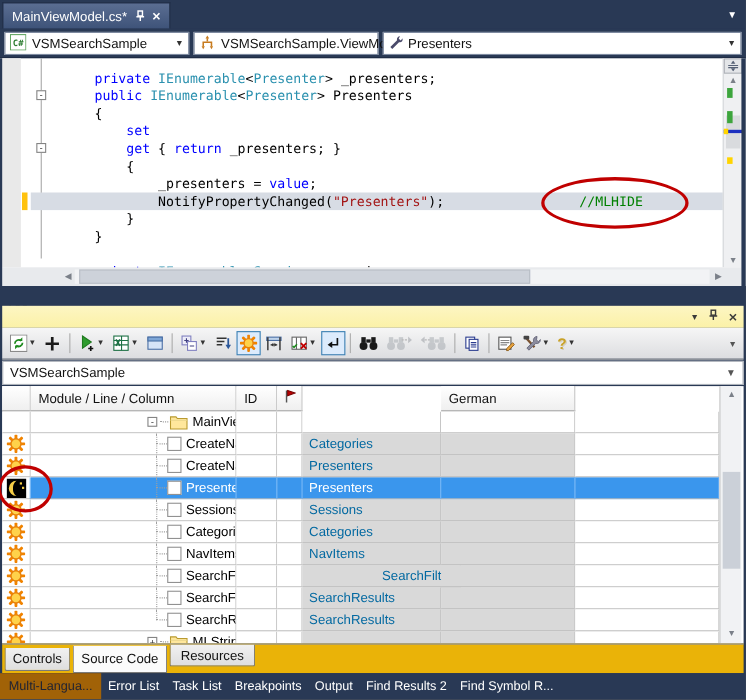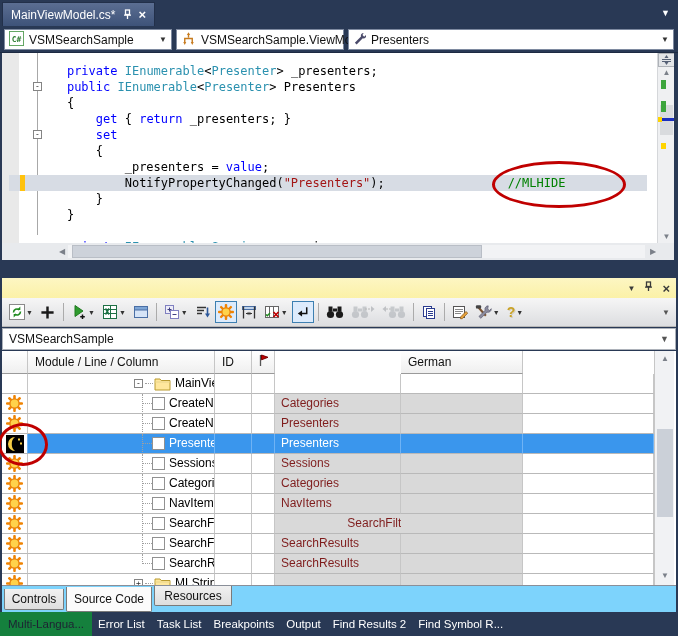--- a/index.html
+++ b/index.html
@@ -27,21 +27,21 @@
   #navc1{left:4px;width:168px;} #navc2{left:176px;width:168px;} #navc3{left:348px;width:326px;}
 
   
   .editor{position:absolute;left:0;top:53px;width:678px;height:207px;background:#fff;}
   .edge-l{position:absolute;left:0;top:0;width:2px;height:207px;background:var(--chrome_blue);}
   .edge-r{position:absolute;right:0;top:0;width:4px;height:207px;background:var(--chrome_blue);}
   .bp-margin{position:absolute;left:2px;top:0;width:17px;height:190px;background:#E9E9E9;}
   .change-bar{position:absolute;left:20px;top:122px;width:5px;height:16px;background:var(--changed_line_yellow);}
   .fold-line{position:absolute;left:37px;top:0;width:1px;height:182px;background:#A8A8A8;}
   .fold-box{position:absolute;left:33px;width:9px;height:9px;background:#fff;border:1px solid #848484;font:8px/7px "DejaVu Sans Mono",monospace;text-align:center;color:#333;}
-  .code{position:absolute;left:9px;top:-6px;width:638px;font:12px/16px "DejaVu Sans Mono",monospace;color:#000;}
+  .code{position:absolute;left:28px;top:-6px;width:638px;font:12px/16px "DejaVu Sans Mono",monospace;color:#000;}
   .code .ln{height:16px;white-space:pre;padding-left:29px;}
   .code .ln.hl{background:var(--highlight_line);}
   .tk-k{color:var(--code_keyword);} .tk-t{color:var(--code_type);} .tk-s{color:var(--code_string);} .tk-c{color:var(--code_comment);} .tk-p{color:#000;}
   .annot{position:absolute;border:3px solid var(--annotation_red);border-radius:50%;pointer-events:none;}
   #annot-code{left:492px;top:108px;width:134px;height:47px;}
 
   
   .ed-vscroll{position:absolute;left:657px;top:0;width:17px;height:190px;background:#EFF0F2;border-left:1px solid #D5D7DA;}
   .grip{position:absolute;left:0;top:0;width:17px;height:14px;background:#E3E5E8;border:1px solid #AEB2B8;text-align:center;}
   .sb-arrow{position:absolute;left:0;width:17px;height:12px;color:#7B8089;font-size:8px;text-align:center;line-height:12px;}
@@ -82,48 +82,48 @@
 
   .proj-combo{position:absolute;left:0;top:50px;width:674px;height:22px;background:#fff;border:1px solid #ADB2BA;display:flex;align-items:center;padding:0 6px;color:#111;}
   .proj-combo .caret{margin-left:auto;color:#555;font-size:9px;}
 
   
   .gridwrap{position:absolute;left:0;top:73px;width:674px;height:234px;background:#fff;}
   .ghead{position:absolute;left:0;top:0;height:23px;background:linear-gradient(#FFFFFF,#EFEFEF);border-bottom:1px solid #9A9A9A;border-right:1px solid #C6C6C6;display:flex;align-items:center;padding:0 7px;color:#111;}
   .gbody{position:absolute;left:0;top:23px;width:652px;height:211px;overflow:hidden;}
   .grow{position:absolute;left:0;width:652px;height:20px;}
   .gcell{position:absolute;top:0;height:20px;border-right:1px solid #C6C6C6;border-bottom:1px solid #B9B9B9;background:#fff;line-height:19px;padding:0 6px;white-space:nowrap;overflow:hidden;}
-  .gcell.gray{background:var(--cell_gray);color:#7f1d1d;}
+  .gcell.gray{background:var(--cell_gray);color:#0369a1;}
   .grow.sel .gcell{background:var(--selection_blue);color:#fff;border-right-color:#6FB3F5;}
   .grow.sel .gcell.gut{background:#fff;}
   .vdots{position:absolute;left:114px;top:0;width:1px;height:20px;border-left:1px dotted #9F9F9F;}
   .vdots.half{height:10px;}
   .hdots{position:absolute;left:114px;top:9px;width:10px;height:1px;border-top:1px dotted #9F9F9F;}
   .hdots.fold{left:117px;width:8px;}
   .cbx{position:absolute;left:124px;top:3px;width:13px;height:13px;background:#fff;border:1px solid #919191;}
   .rowlbl{position:absolute;left:141px;top:0;line-height:19px;color:#000;white-space:nowrap;}
   .grow.sel .rowlbl{color:#fff;}
   .expbox{position:absolute;left:106px;top:5px;width:9px;height:9px;background:#fff;border:1px solid #848484;font:8px/7px "DejaVu Sans Mono",monospace;text-align:center;color:#333;}
   .fico{position:absolute;left:126px;top:3px;}
   .flbl{position:absolute;left:147px;top:0;line-height:19px;}
   .gicon{position:absolute;left:4px;top:1px;}
   .g-vscroll{position:absolute;left:652px;top:0;width:20px;height:234px;background:#F1F2F4;border-left:1px solid #C6C6C6;}
   .g-vscroll .sb-arrow{width:20px;}
   .g-thumb{position:absolute;left:2px;top:78px;width:16px;height:88px;background:#CBD0D8;}
   #annot-grid{left:-4px;top:145px;width:50px;height:43px;}
 
   
-  .inner-tabs{position:absolute;left:0;top:307px;width:674px;height:27px;background:#7dd3fc;border-top:1px solid #8A8F99;text-decoration:underline;}
+  .inner-tabs{position:absolute;left:0;top:307px;width:674px;height:27px;background:#eab308;border-top:1px solid #8A8F99;text-decoration:underline;}
   .itab{position:absolute;border:1px solid #7A7A7A;border-top:none;background:linear-gradient(#F1F1F1,#DEDEDE);color:#111;text-align:center;border-radius:0 0 2px 2px;}
   .itab.active{background:#FBFBFB;z-index:2;}
 
   
   .bottom-bar{position:absolute;left:0;top:612px;width:678px;height:24px;background:var(--chrome_blue);display:flex;align-items:stretch;font-size:11.5px;}
   .btab{display:flex;align-items:center;padding:0 6px;color:#fff;white-space:nowrap;}
-  .btab.active{background:#15803d;color:#1E2233;padding:0 8px;}
+  .btab.active{background:#a16207;color:#1E2233;padding:0 8px;}
 </style>
 </head>
 <body>
 
 <div class="window">
 
   <div class="doc-tabbar">
     <div class="doc-tab">
       <span>MainViewModel.cs*</span>
       <span class="ic">
@@ -178,22 +178,22 @@
   </div>
 
   <div class="editor">
     <div class="bp-margin"></div>
     <div class="fold-line"></div>
     <div class="code" id="code">
         <div class="ln"></div>
         <div class="ln"><span class="tk-p">    </span><span class="tk-k">private</span><span class="tk-p"> </span><span class="tk-t">IEnumerable</span><span class="tk-p">&lt;</span><span class="tk-t">Presenter</span><span class="tk-p">&gt; _presenters;</span></div>
         <div class="ln"><span class="tk-p">    </span><span class="tk-k">public</span><span class="tk-p"> </span><span class="tk-t">IEnumerable</span><span class="tk-p">&lt;</span><span class="tk-t">Presenter</span><span class="tk-p">&gt; Presenters</span></div>
         <div class="ln"><span class="tk-p">    {</span></div>
+        <div class="ln"><span class="tk-p">        </span><span class="tk-k">set</span></div>
         <div class="ln"><span class="tk-p">        </span><span class="tk-k">get</span><span class="tk-p"> { </span><span class="tk-k">return</span><span class="tk-p"> _presenters; }</span></div>
-        <div class="ln"><span class="tk-p">        </span><span class="tk-k">set</span></div>
         <div class="ln"><span class="tk-p">        {</span></div>
         <div class="ln"><span class="tk-p">            _presenters = </span><span class="tk-k">value</span><span class="tk-p">;</span></div>
         <div class="ln hl"><span class="tk-p">            NotifyPropertyChanged(</span><span class="tk-s">"Presenters"</span><span class="tk-p">);                 </span><span class="tk-c">//MLHIDE</span></div>
         <div class="ln"><span class="tk-p">        }</span></div>
         <div class="ln"><span class="tk-p">    }</span></div>
         <div class="ln"></div>
         <div class="ln"><span class="tk-p">    </span><span class="tk-k">private</span><span class="tk-p"> </span><span class="tk-t">IEnumerable</span><span class="tk-p">&lt;</span><span class="tk-t">Session</span><span class="tk-p">&gt;  sessions;</span></div>
       </div>
     <div class="change-bar"></div>
     <div class="fold-box" style="top:29px">-</div>

